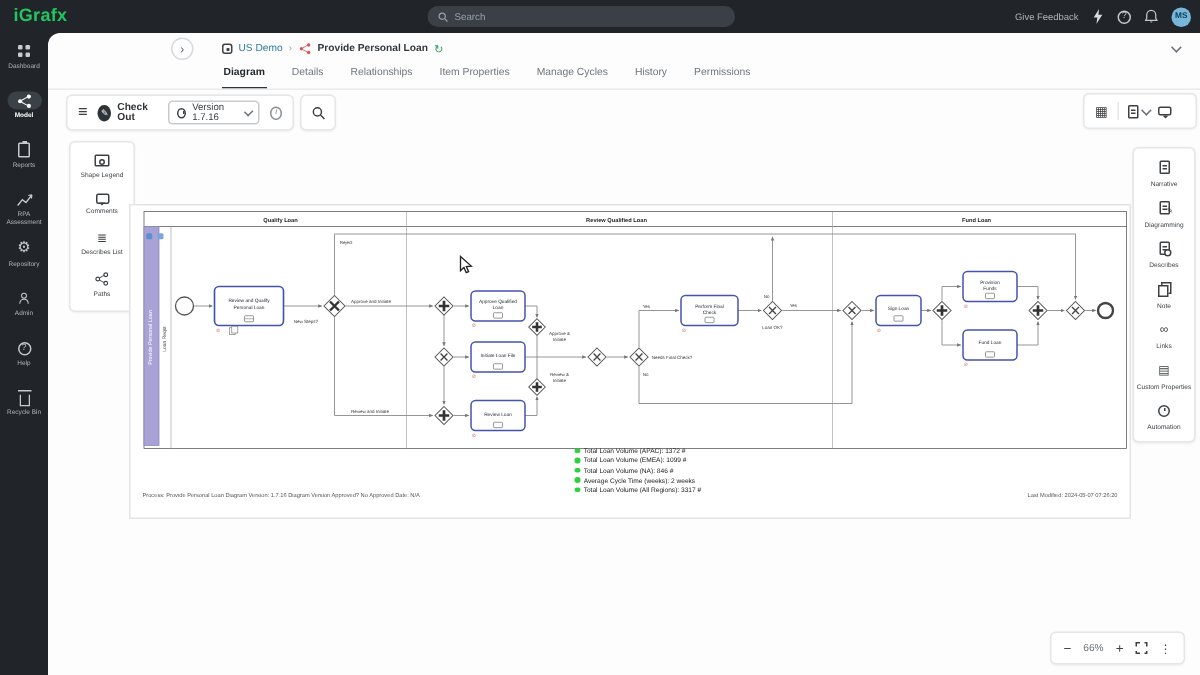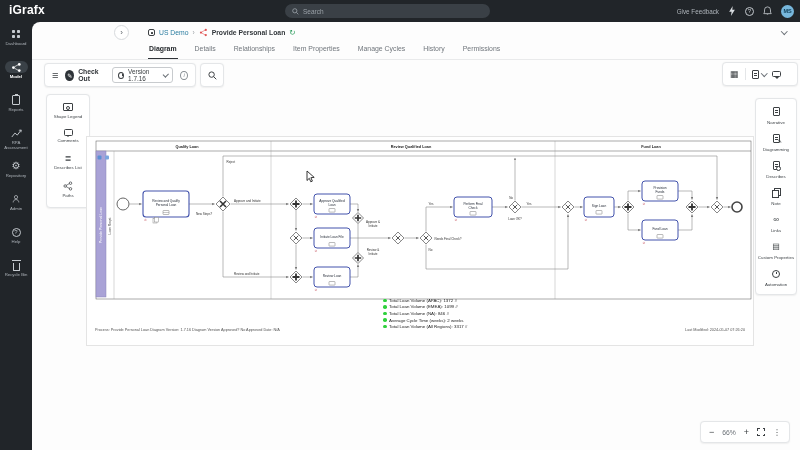--- a/index.html
+++ b/index.html
@@ -1,20 +1,20 @@
 <!DOCTYPE html>
 <html><head>
 <meta charset="utf-8">
 <style>
   html,body{margin:0;padding:0;background:#212529;font-family:"Liberation Sans",sans-serif;}
   *{box-sizing:border-box;}
   .stage{position:relative;width:800px;height:450px;overflow:hidden;background:#212529;}
   
   .topbar{position:absolute;left:0;top:0;width:800px;height:22px;background:#212529;display:flex;align-items:center;}
-  .logo{position:absolute;left:9px;top:3px;color:#ffffff;font-weight:bold;font-size:12px;letter-spacing:.2px;}
+  .logo{position:absolute;left:9px;top:3px;color:#22c55e;font-weight:bold;font-size:12px;letter-spacing:.2px;}
   .searchpill{position:absolute;left:285px;top:4px;width:205px;height:14px;background:#3a4046;border-radius:8px;display:flex;align-items:center;padding:0 7px;gap:4px;}
   .searchpill span{color:#9aa1a8;font-size:6.5px;}
   .tb-right{position:absolute;right:6px;top:0;height:22px;display:flex;align-items:center;gap:9px;}
   .feedback{color:#aeb4ba;font-size:6.3px;}
   .qcirc{width:9px;height:9px;border:1px solid #c3c8cd;border-radius:50%;color:#c3c8cd;font-size:6px;display:flex;align-items:center;justify-content:center;}
   .avatar{width:13px;height:13px;border-radius:50%;background:#77b7dc;color:#0e3d57;font-size:5.5px;font-weight:bold;display:flex;align-items:center;justify-content:center;}
   
   .sidenav{position:absolute;left:0;top:22px;width:32px;height:428px;background:#212529;display:flex;flex-direction:column;align-items:center;padding-top:3px;}
   .navitem{width:32px;min-height:33px;display:flex;flex-direction:column;align-items:center;justify-content:flex-start;padding-top:3px;cursor:pointer;}
   .navlbl{color:#aeb4ba;font-size:4.3px;text-align:center;margin-top:2px;line-height:1.15;}

